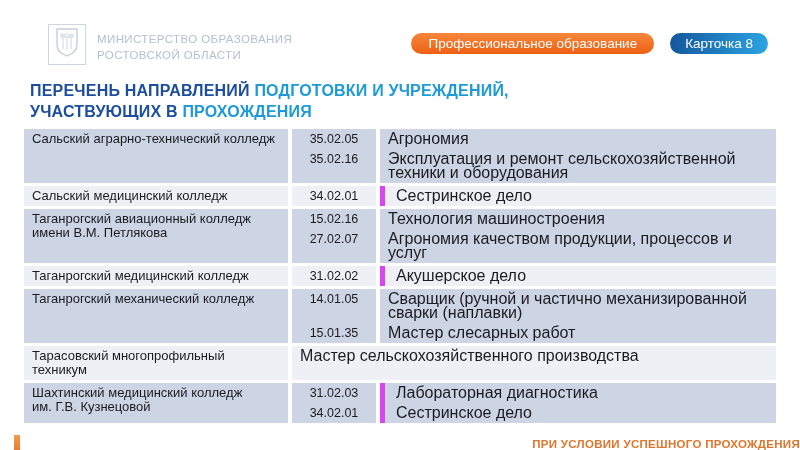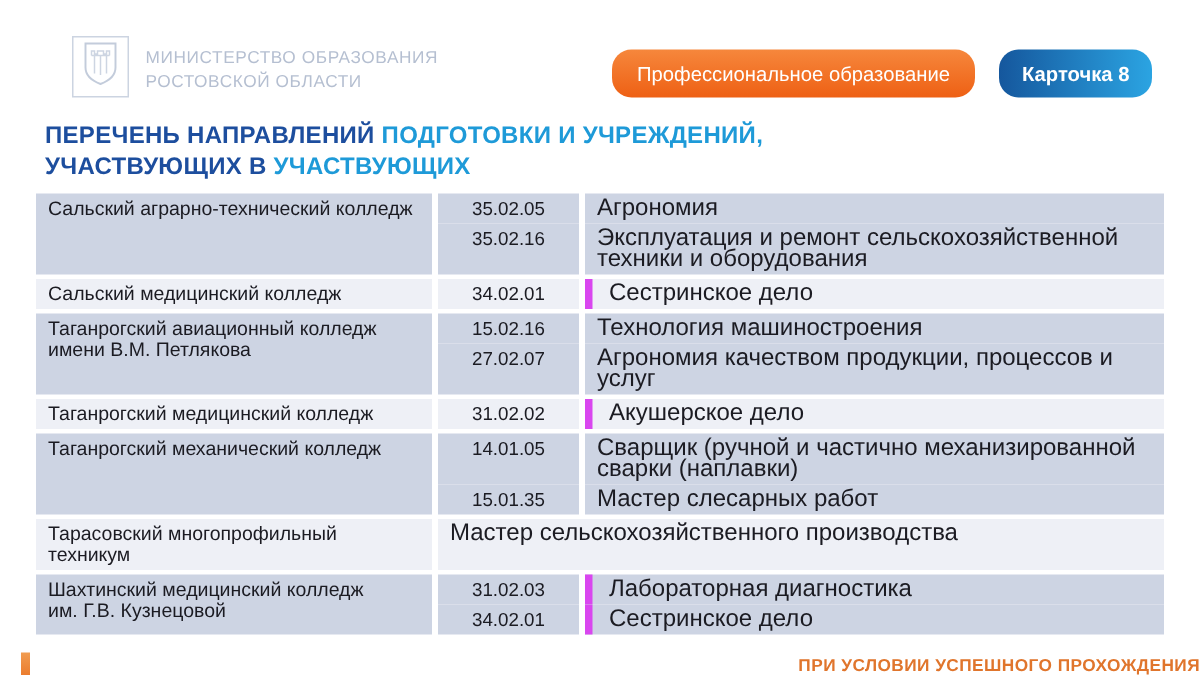--- a/index.html
+++ b/index.html
@@ -8,41 +8,41 @@
 
   
   .header { display:flex; justify-content:space-between; align-items:flex-start;
     padding:24px 32px 0 36px; }
   .brand { display:flex; align-items:flex-start; gap:11px;padding-left:12px; }
   .logo-box { width:38px; height:41px; border:1px solid #ccd4e1; display:flex;
     align-items:center; justify-content:center; background:#fff; }
   .ministry { font-size:11.5px; letter-spacing:.4px; color:#b5bfd1; line-height:1.4;
     padding-top:7px; text-transform:uppercase; }
   .badges { display:flex; gap:16px; margin-top:9px; }
-  .badge { height:32px; display:flex; align-items:center; border-radius:13px;
+  .badge { height:21px; display:flex; align-items:center; border-radius:13px;
     color:#fff; font-size:13.5px; white-space:nowrap; }
   .badge.orange { background:linear-gradient(180deg,#f6873c 0%,#ee6014 100%);
     padding:0 17px; }
   .badge.blue { background:linear-gradient(90deg,#15579d 0%,#2ba4e2 100%);
-    padding:0 15px;font-weight:bold; }
+    padding:0 15px; }
 
   
   .title { margin:15px 30px 0 30px; font-size:16px; font-weight:bold;
     line-height:21px; letter-spacing:.2px; }
   .t-dark { color:#1d4e9e; }
   .t-light { color:#1e9ad8; }
 
   
   .table { margin:7px 24px 0 24px; display:flex; flex-direction:column; gap:3px; }
   .trow { display:flex; gap:4px; color:#1b1b22; }
   .college { width:264px; padding:3px 8px; font-size:13px; line-height:14px;
     white-space:pre-line; }
   .entries { flex:1; display:flex; flex-direction:column; }
   .entry { display:flex; gap:4px; flex:1; }
-  .code { width:94px; padding:3px 4px; text-align:center; font-size:12.5px;
+  .code { width:84px; padding:3px 4px; text-align:center; font-size:12.5px;
     line-height:14px; }
   .program { flex:1; padding:3px 8px; font-size:16px; line-height:14px;
     white-space:pre-line; }
   .trow.dark  .college, .trow.dark  .code, .trow.dark  .program { background:#cdd4e3; }
   .trow.light .college, .trow.light .code, .trow.light .program { background:#eef0f6; }
   .trow.accent .program { border-left:5px solid #d946ef; padding-left:11px; }
 
   
   .footnote { margin:12px 0 0 14px; display:flex; gap:10px;justify-content:space-between; }
   .footbar { width:6px; height:29px;
@@ -70,21 +70,21 @@
     </div>
   </div>
   <div class="badges">
     <div class="badge orange">Профессиональное образование</div>
     <div class="badge blue">Карточка 8</div>
   </div>
 </div>
 
 <div class="title">
   <div><span class="t-dark">ПЕРЕЧЕНЬ НАПРАВЛЕНИЙ </span><span class="t-light">ПОДГОТОВКИ И УЧРЕЖДЕНИЙ,</span></div>
-  <div><span class="t-dark">УЧАСТВУЮЩИХ В </span><span class="t-light">УЧАСТВУЮЩИХ</span></div>
+  <div><span class="t-dark">УЧАСТВУЮЩИХ В </span><span class="t-light">ПРОХОЖДЕНИЯ</span></div>
 </div>
 
 <div class="table">
     <div class="trow dark">
       <div class="college">Сальский аграрно-технический колледж</div>
       <div class="entries">
         <div class="entry">
           <div class="code">35.02.05</div>
           <div class="program">Агрономия</div>
         </div>

